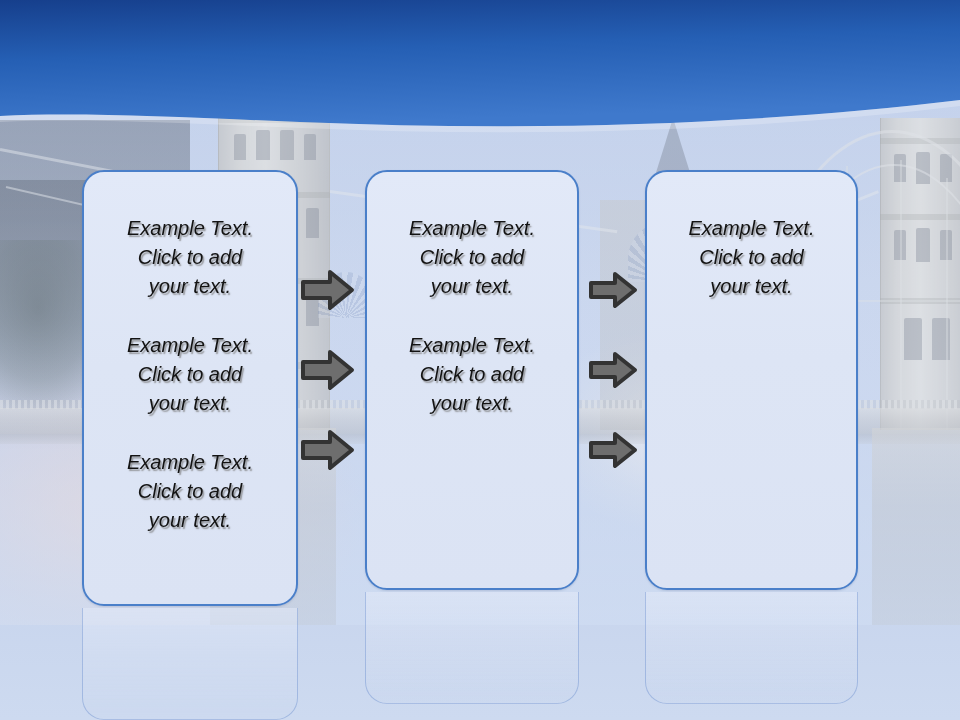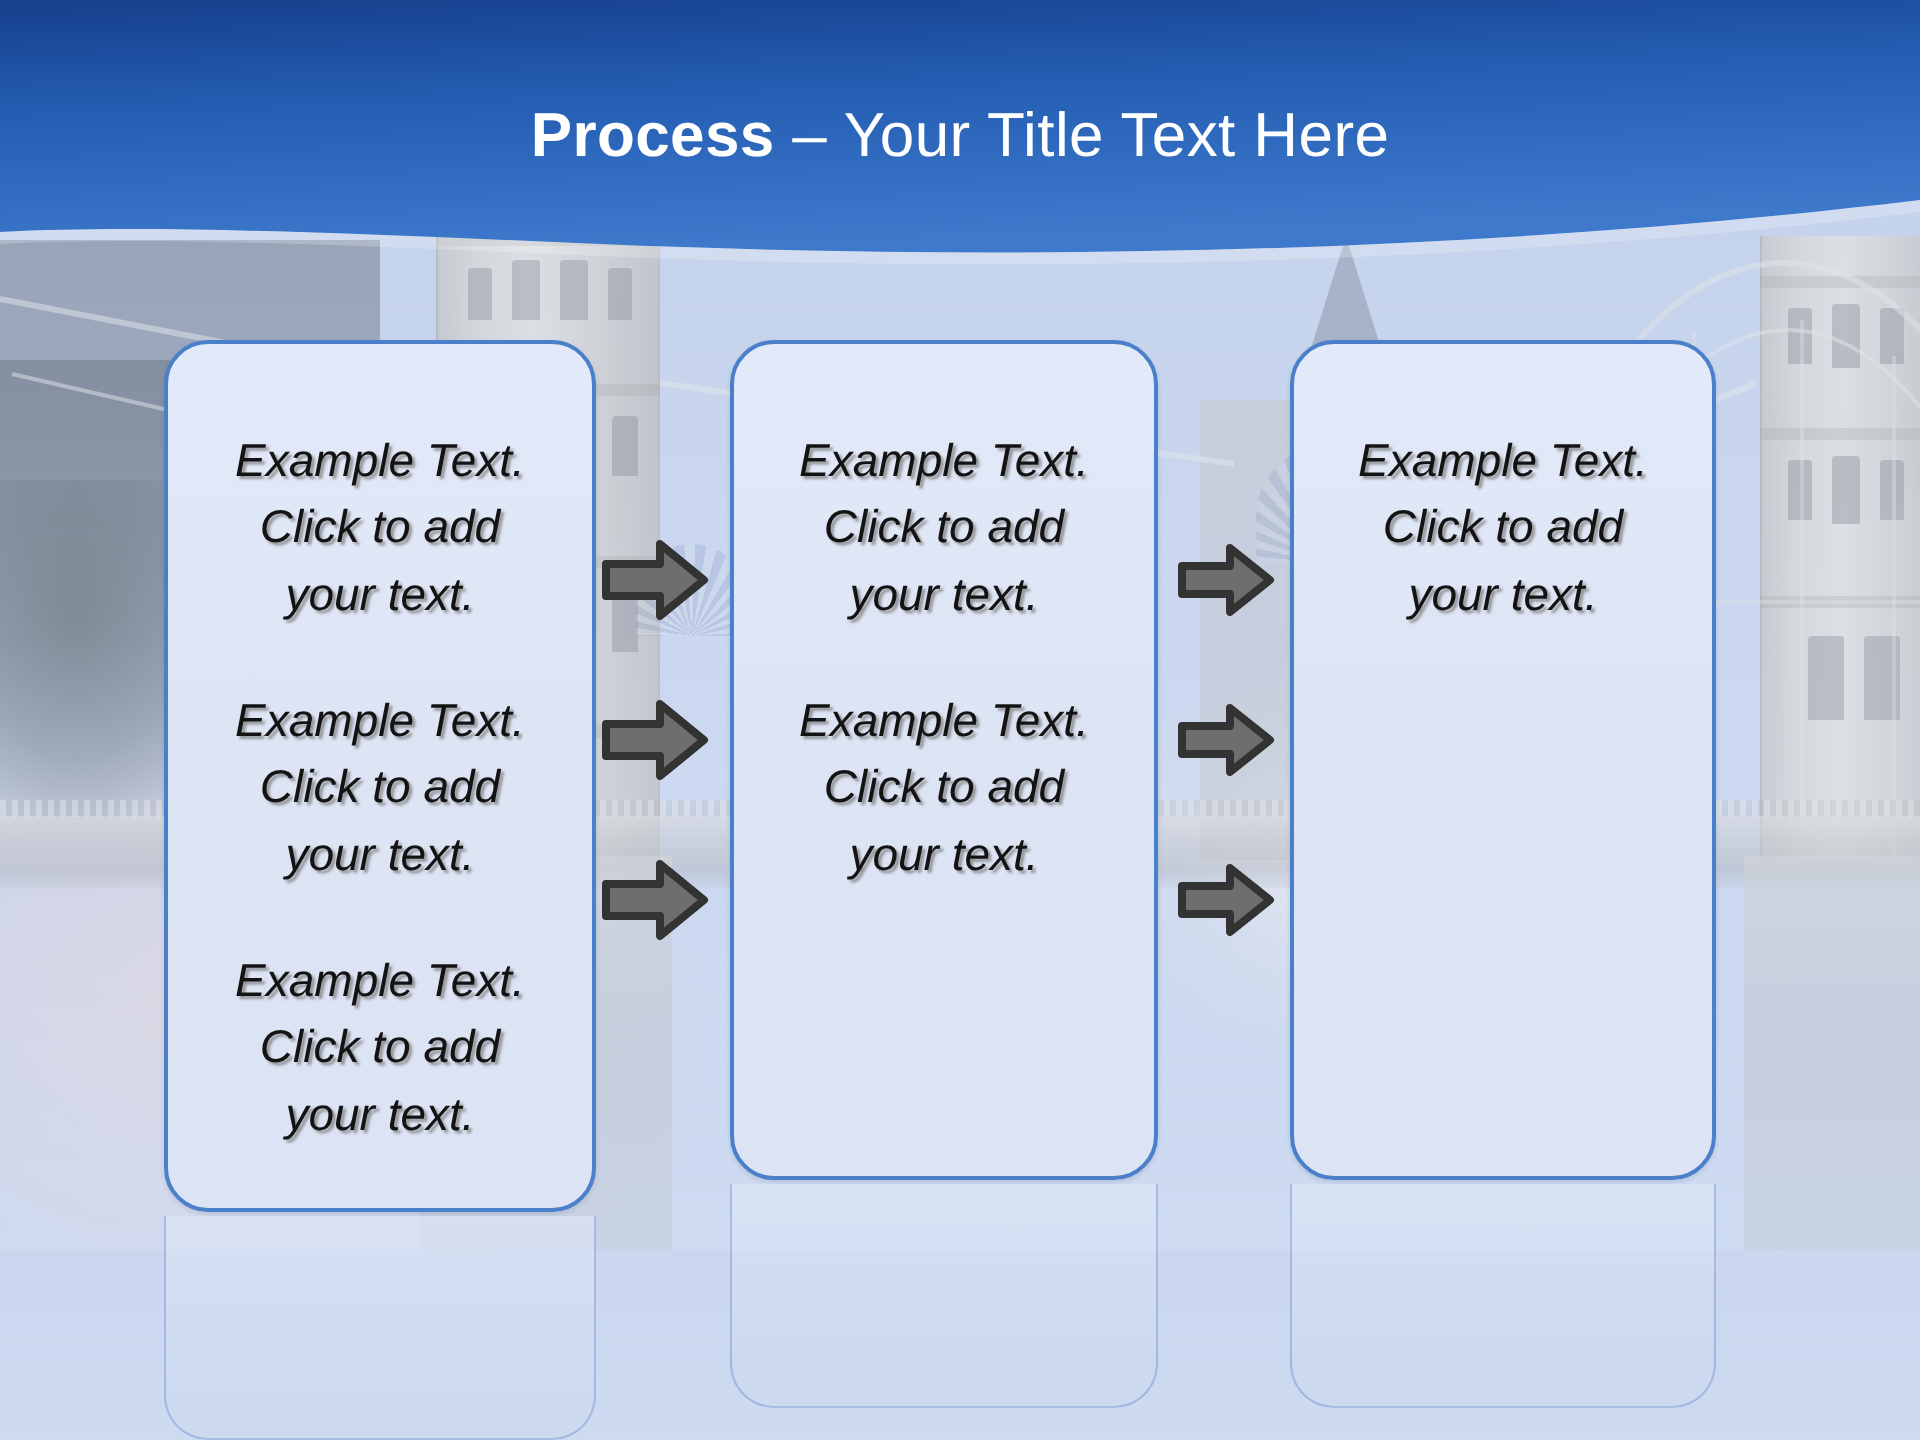--- a/index.html
+++ b/index.html
@@ -136,21 +136,21 @@
     box-shadow:0 1px 2px rgba(60,80,120,.18);
   }
   .box-text-wrap {
     position:absolute; left:0; right:0;
     display:flex; flex-direction:column;
     align-items:center;
     gap:30px;
   }
   .para {
     font-style:italic;
-    font-size:23px;
+    font-size:20px;
     line-height:1.45;
     text-align:center;
     color:#131313;
     text-shadow:1.5px 1.5px 1.4px rgba(120,120,120,.75);
     width:100%;
     padding:0 8px;
   }
 
   
   .box-refl {
@@ -268,23 +268,20 @@
           <stop offset="0" stop-color="#163f8c"></stop>
           <stop offset="0.45" stop-color="#255fb4"></stop>
           <stop offset="1" stop-color="#3f79cc"></stop>
         </linearGradient>
       </defs>
       <path d="M0,0 L960,0 L960,100 C760,124 540,132 300,122 C180,117 80,112 0,116 Z" fill="url(#hb)"></path>
       <path d="M0,116 C80,112 180,117 300,122 C540,132 760,124 960,100 L960,106 C760,130 540,138 300,128 C180,123 80,118 0,122 Z" fill="rgba(255,255,255,.22)"></path>
     </svg>
   </div>
 
-  <div class="title">
-    <span class="strong">Process</span><span class="rest"> – Your Title Text Here</span>
-  </div>
 
   <div class="box" style="left:82px;top:170px;width:216px;height:436px;">
     <div class="box-text-wrap" style="top:42px;">
       <div class="para" style="white-space:pre-line;">Example Text.
 Click  to add
 your text.</div>
       <div class="para" style="white-space:pre-line;">Example Text.
 Click  to add
 your text.</div>
       <div class="para" style="white-space:pre-line;">Example Text.

